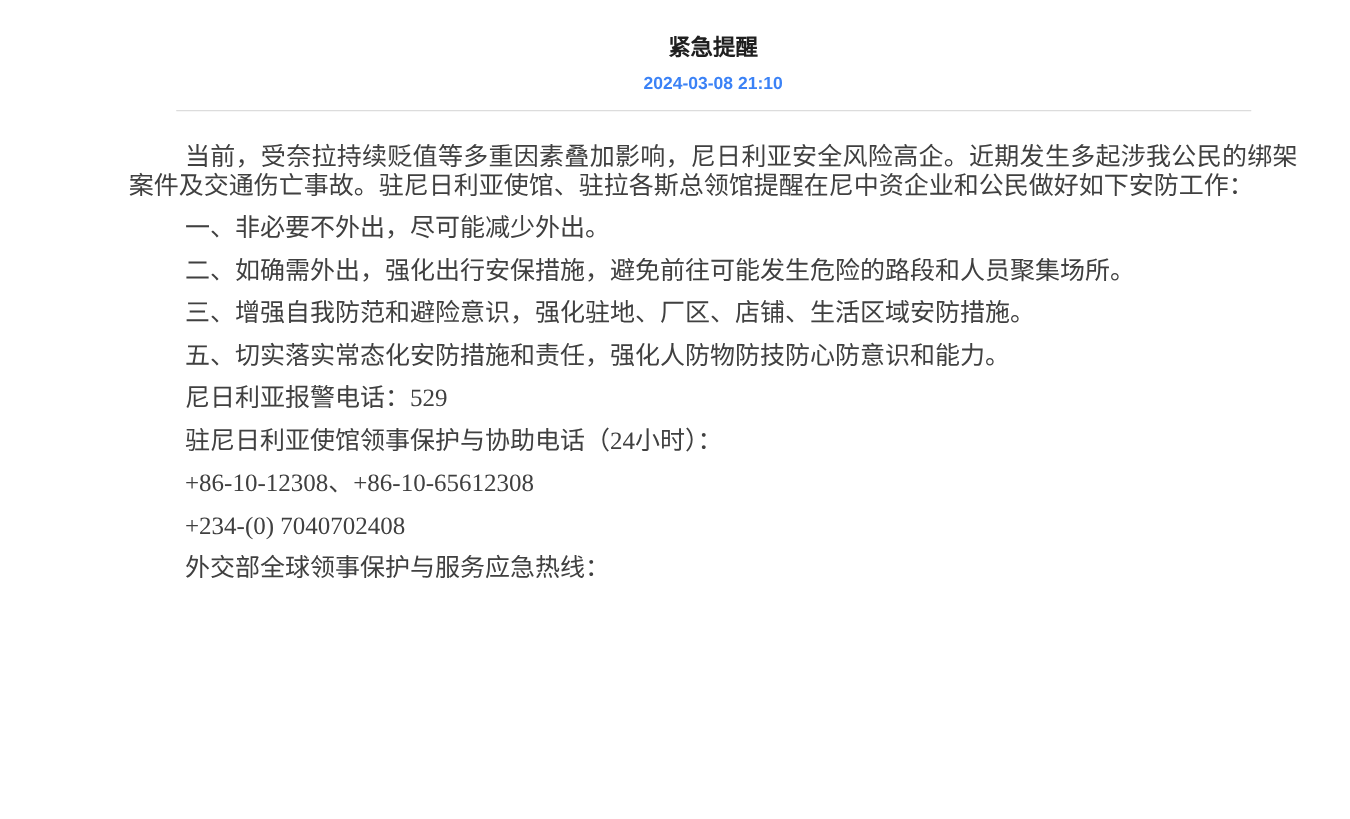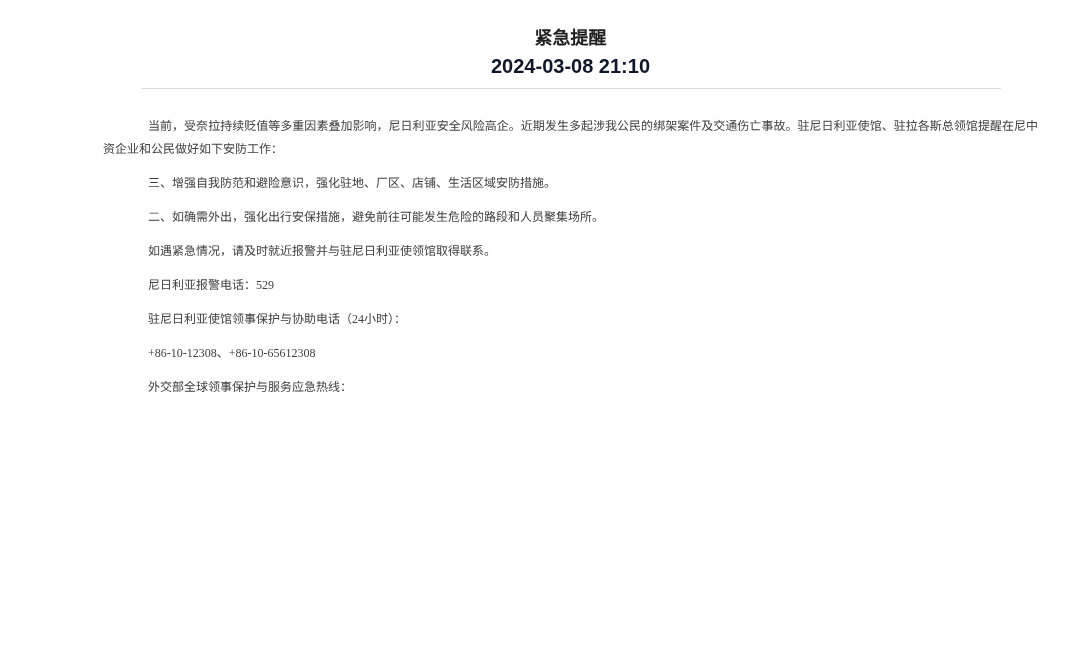--- a/index.html
+++ b/index.html
@@ -25,58 +25,60 @@
   .article-title {
     font-family: "Liberation Sans", "DejaVu Sans", sans-serif;
     font-size: 18px;
     font-weight: bold;
     color: #1f1f1f;
     line-height: 24px;
     margin: 0;
   }
   .article-date {
     font-family: "Liberation Sans", "DejaVu Sans", sans-serif;
-    font-size: 20px;
+    font-size: 14px;
     font-weight: bold;
-    color: #0f172a;
+    color: #3b82f6;
     line-height: 18px;
     margin-top: 7px;
   }
   .header-divider {
     border: none;
     border-top: 1px solid #dcdcdc;
     height: 0;
     width: 860px;
     margin: 13px auto 0 auto;
   }
   .article-body {
     margin-top: 26px;
   }
   .article-body p {
-    font-size: 12px;
+    font-size: 20px;
     line-height: 23px;
     margin: 0 0 11px 0;
     text-indent: 45px;
     text-align: justify;
     color: #404040;
   }
 </style>
 </head>
 <body>
 
 <div class="page">
   <div class="article-header">
     <h1 class="article-title">紧急提醒</h1>
     <div class="article-date">2024-03-08 21:10</div>
     <hr class="header-divider">
   </div>
   <div class="article-body">
     <p>当前，受奈拉持续贬值等多重因素叠加影响，尼日利亚安全风险高企。近期发生多起涉我公民的绑架案件及交通伤亡事故。驻尼日利亚使馆、驻拉各斯总领馆提醒在尼中资企业和公民做好如下安防工作：</p>
+    <p>一、非必要不外出，尽可能减少外出。</p>
+    <p>二、如确需外出，强化出行安保措施，避免前往可能发生危险的路段和人员聚集场所。</p>
     <p>三、增强自我防范和避险意识，强化驻地、厂区、店铺、生活区域安防措施。</p>
-    <p>二、如确需外出，强化出行安保措施，避免前往可能发生危险的路段和人员聚集场所。</p>
-    <p>如遇紧急情况，请及时就近报警并与驻尼日利亚使领馆取得联系。</p>
+    <p>五、切实落实常态化安防措施和责任，强化人防物防技防心防意识和能力。</p>
     <p>尼日利亚报警电话：529</p>
     <p>驻尼日利亚使馆领事保护与协助电话（24小时）：</p>
     <p>+86-10-12308、+86-10-65612308</p>
+    <p>+234-(0) 7040702408</p>
     <p>外交部全球领事保护与服务应急热线：</p>
 
   </div>
 </div>
 
 </body></html>

